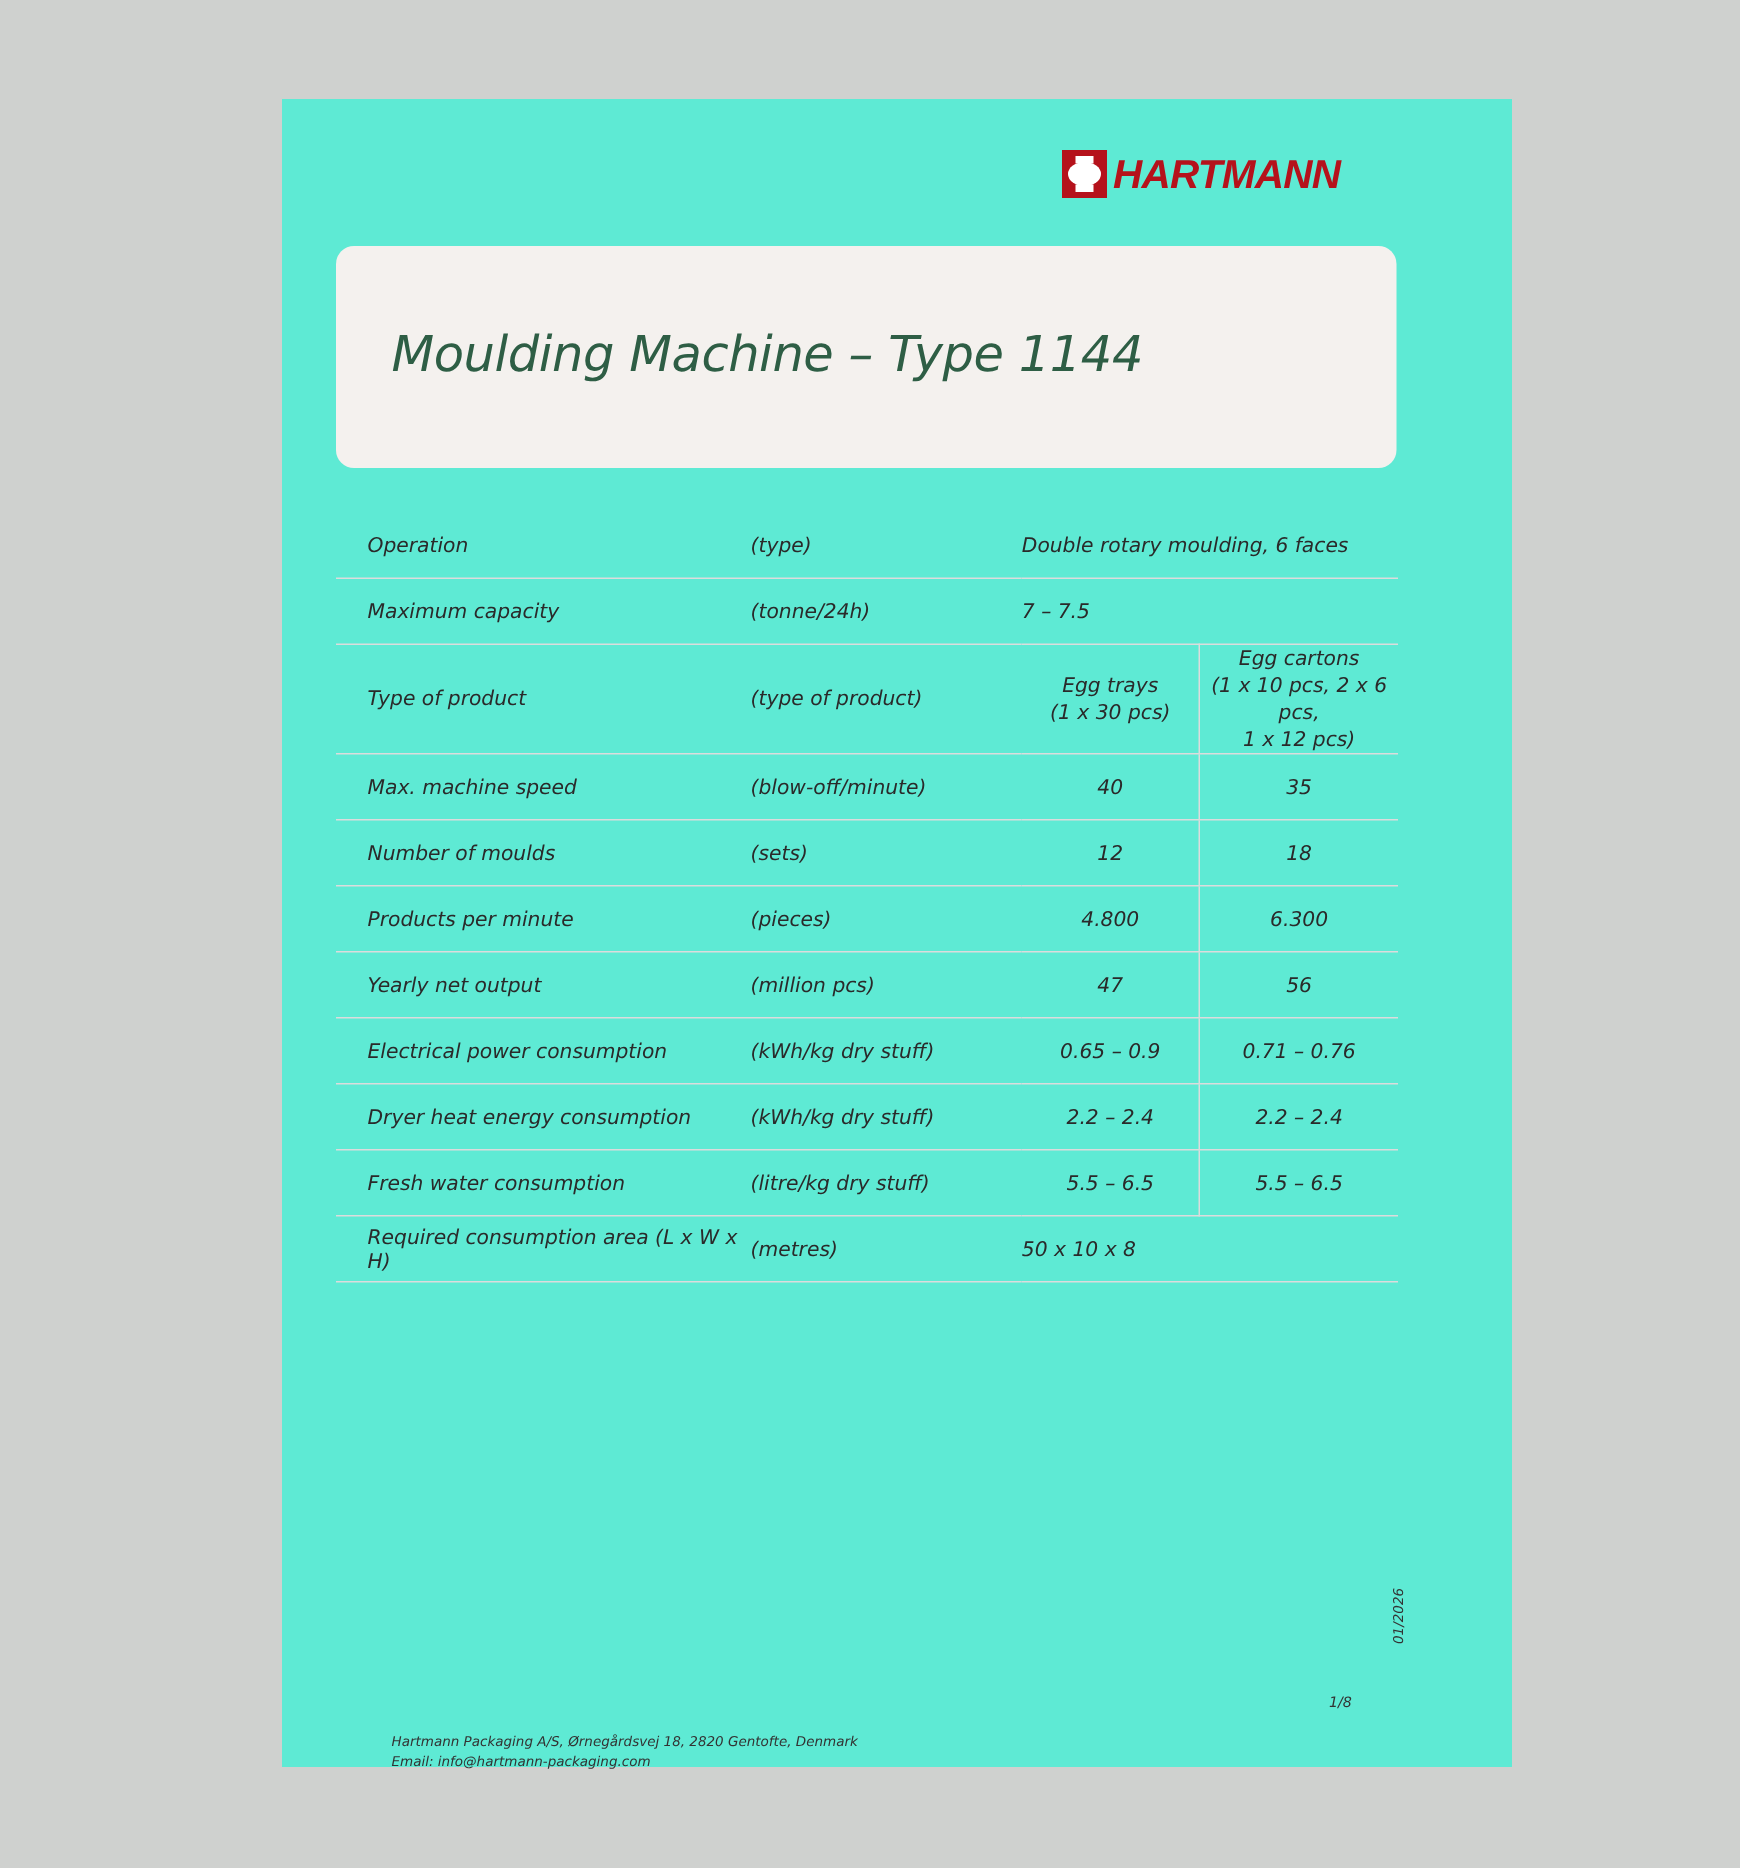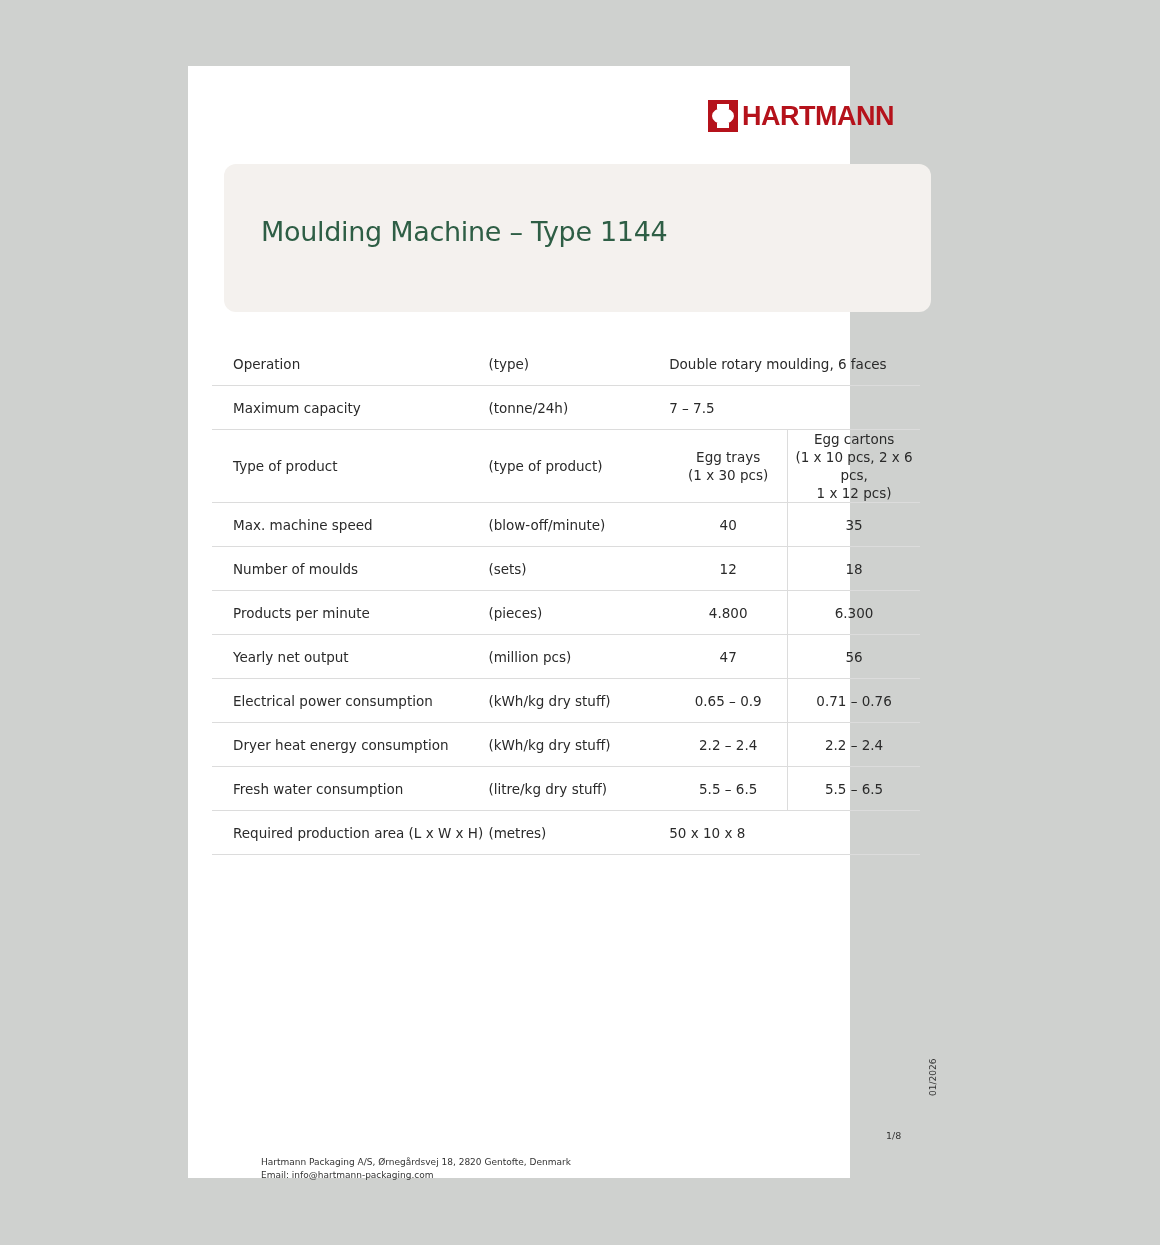--- a/index.html
+++ b/index.html
@@ -6,48 +6,49 @@
   body {
     width: 1160px; height: 1245px;
     background: #cfd1cf;
     font-family: "Liberation Sans", "DejaVu Sans", sans-serif;
     color: #2b2b2b;
     position: relative;
     overflow: hidden;
   }
   .page {
     position: absolute; left: 188px; top: 66px;
-    width: 662px; height: 1112px;
-    background: #ffffff;
+    width: 820px; height: 1112px;
+    background: #5eead4;
+    font-style: italic;
   }
   .logo {
     position: absolute; left: 520px; top: 34px;
     display: flex; align-items: center; gap: 4px;
     height: 32px;
   }
   .logo-mark { width: 30px; height: 32px; display: block; }
   .logo-text {
     font-family: "Liberation Sans", sans-serif;
     font-weight: 700; font-size: 27px; letter-spacing: -0.5px;
     color: #b5121b; line-height: 32px;
   }
   .title-box {
     position: absolute; left: 36px; top: 98px;
     width: 707px; height: 148px;
     background: #f4f1ee; border-radius: 12px;
   }
   .title {
     position: absolute; left: 37px; top: 52px;
     margin: 0; font-weight: 400;
-    font-size: 27px; color: #2e5e45;
+    font-size: 33px; color: #2e5e45;
     font-family: "DejaVu Sans", sans-serif;
     letter-spacing: -0.3px;
   }
   table.specs {
-    position: absolute; left: 24px; top: 276px;
+    position: absolute; left: 36px; top: 276px;
     width: 708px; border-collapse: collapse;
     font-family: "DejaVu Sans", sans-serif;
     font-size: 13.5px; color: #2a2a2a;
   }
   table.specs td {
     border-bottom: 1.5px solid #dcdcdc;
     padding: 0; vertical-align: middle;
   }
   table.specs td.label { padding-left: 21px; width: 264px; height: 43px; }
   table.specs td.unit { width: 186px; }
@@ -155,21 +156,21 @@
         <td class="val v1">2.2 – 2.4</td>
         <td class="val v2">2.2 – 2.4</td>
       </tr>
       <tr>
         <td class="label">Fresh water consumption</td>
         <td class="unit">(litre/kg dry stuff)</td>
         <td class="val v1">5.5 – 6.5</td>
         <td class="val v2">5.5 – 6.5</td>
       </tr>
       <tr>
-        <td class="label">Required production area (L x W x H)</td>
+        <td class="label">Required consumption area (L x W x H)</td>
         <td class="unit">(metres)</td>
         <td class="span" colspan="2">50 x 10 x 8</td>
       </tr>
     </tbody>
   </table>
 
   <div class="date">01/2026</div>
 
   <div class="footer-addr">
     <div>Hartmann Packaging A/S,  Ørnegårdsvej 18,  2820 Gentofte,  Denmark</div>

